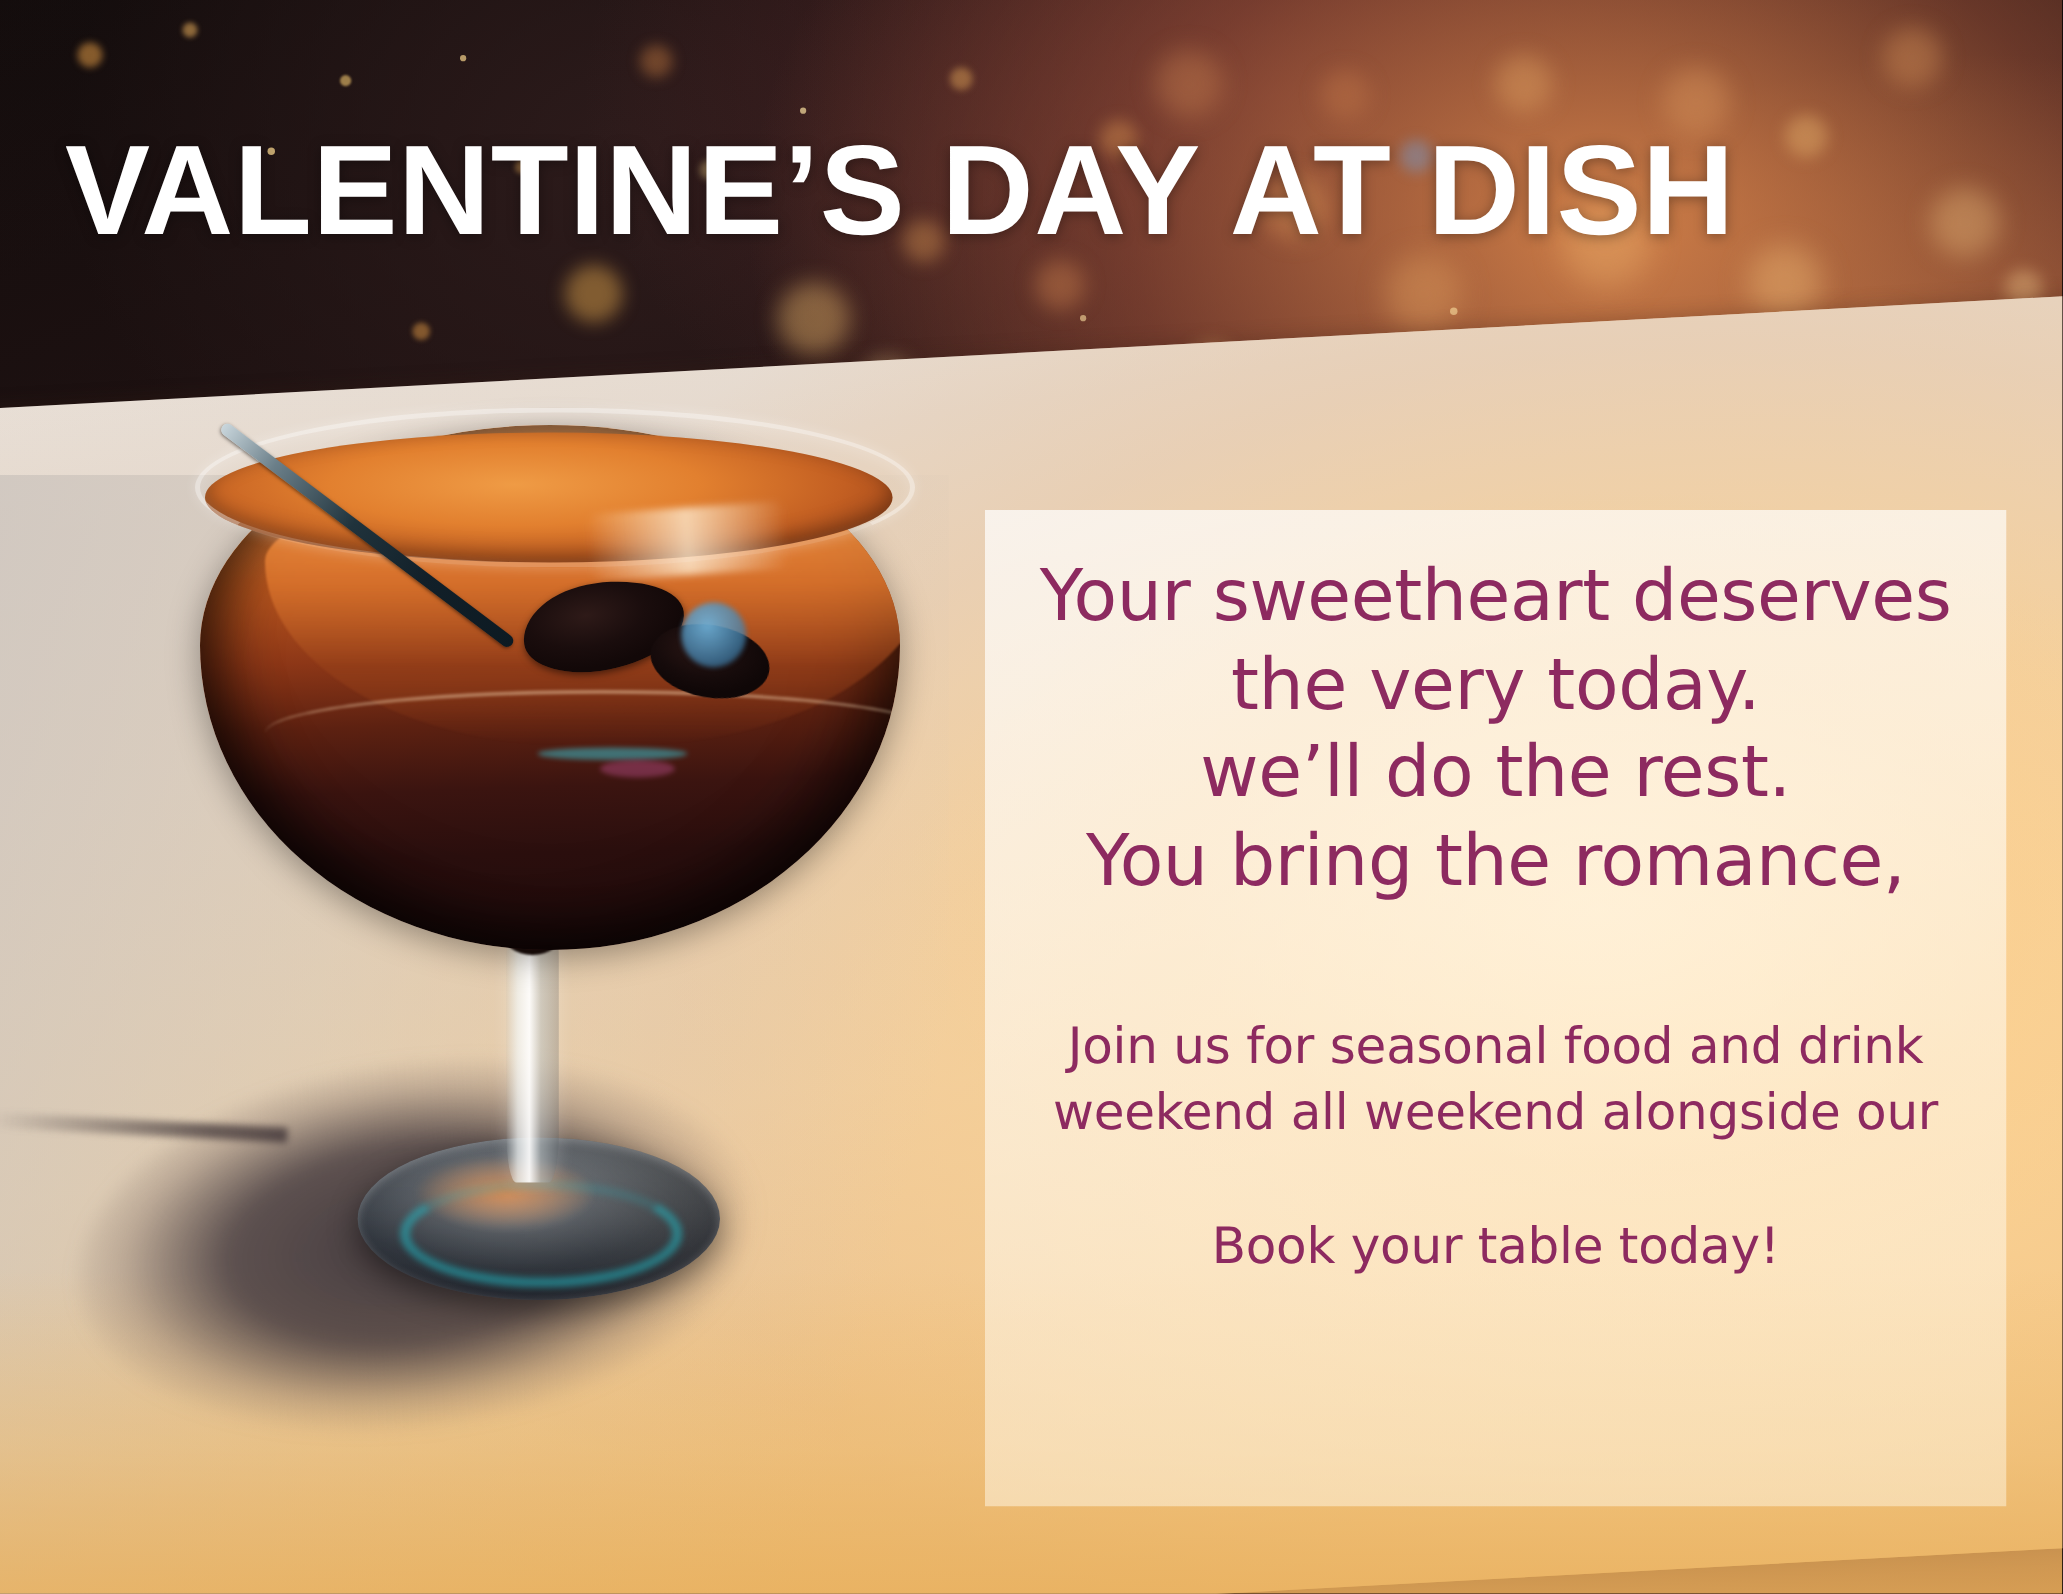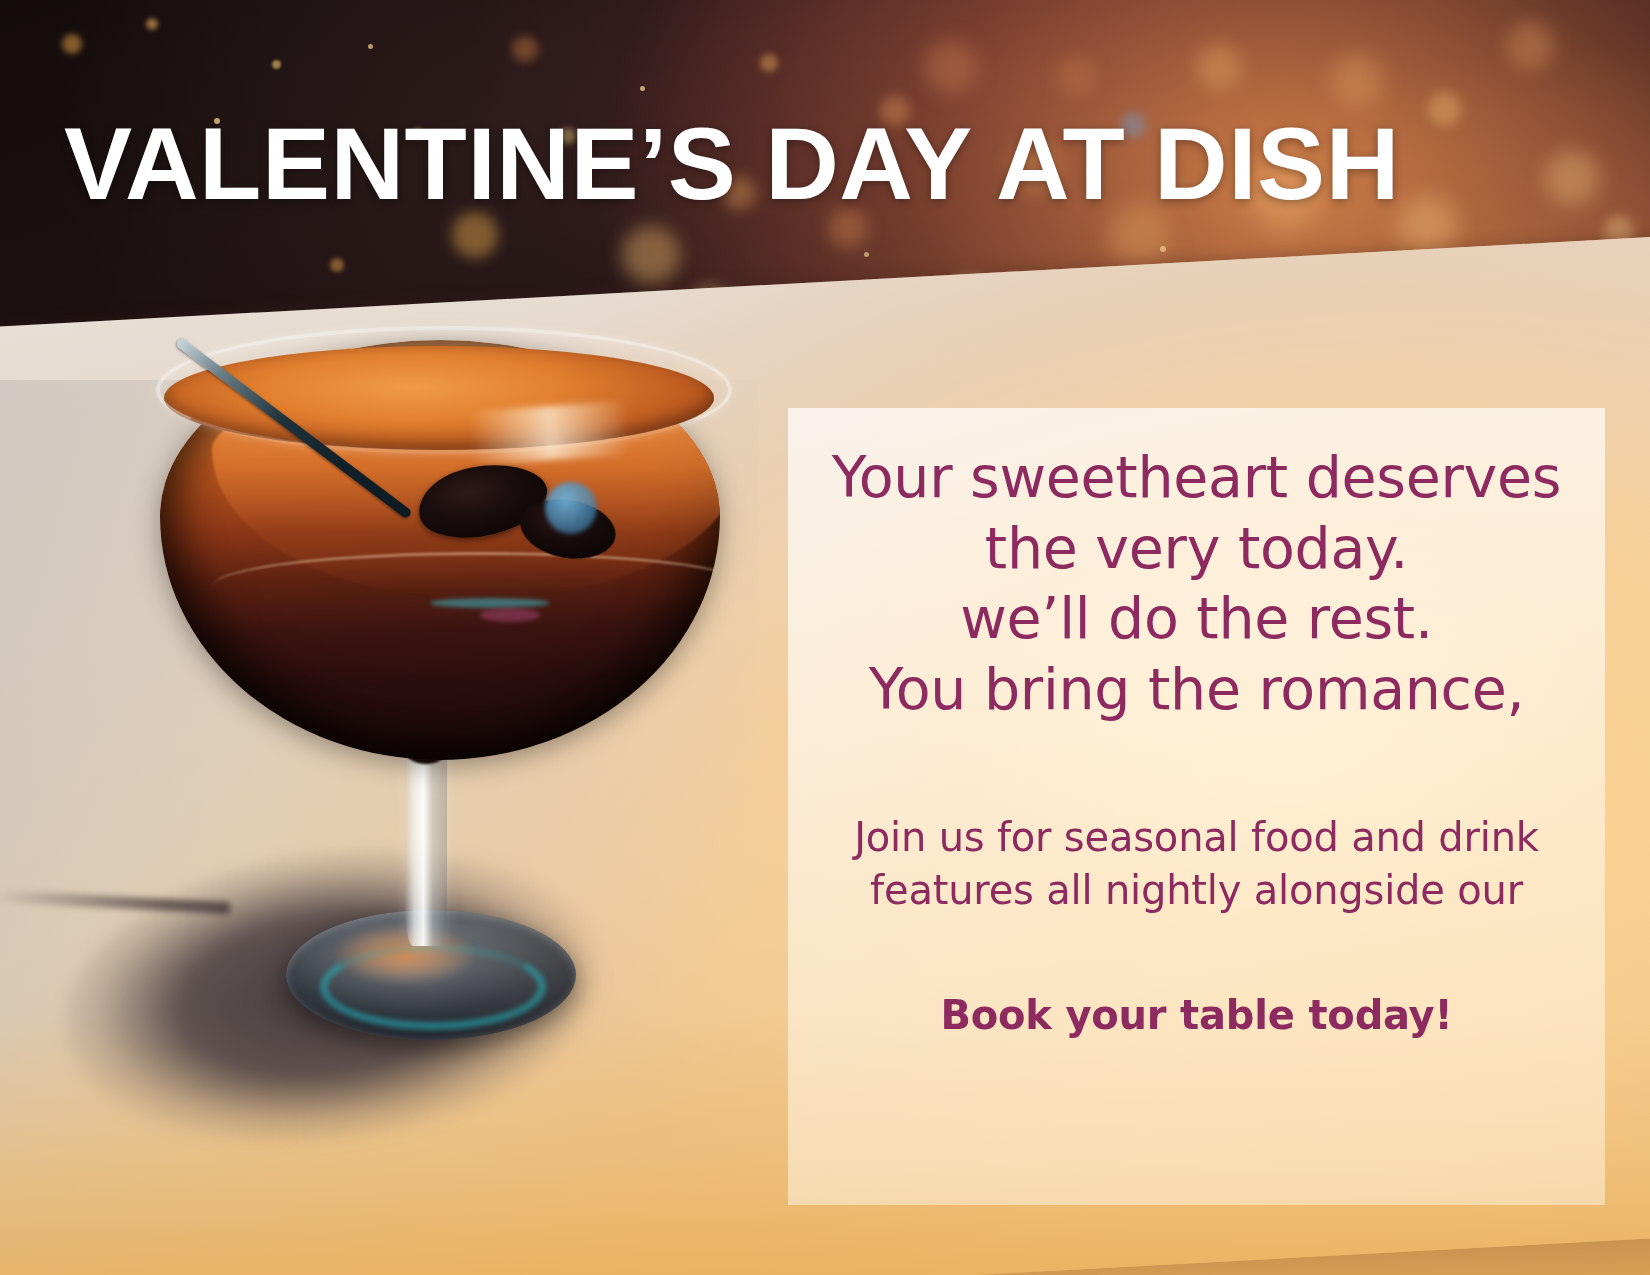--- a/index.html
+++ b/index.html
@@ -295,21 +295,21 @@
     background: radial-gradient(ellipse at 50% 50%, rgba(224,128,54,0.75), rgba(180,80,36,0.0) 75%);
     filter: blur(3px);
   }
 
   
   .title {
     position: absolute;
     left: 48px;
     top: 96px;
     width: 1560px;
-    margin: 16px;
+    margin: 4px;
     color: #ffffff;
     font-family: "Liberation Sans", sans-serif;
     font-weight: 700;
     font-size: 102px;
     line-height: 1.02;
     letter-spacing: 0.5px;
     white-space: nowrap;
     transform: scaleX(1.0);
     transform-origin: left center;
     text-shadow: 0 2px 10px rgba(0,0,0,0.35);
@@ -339,24 +339,24 @@
   .lede .blk { display: block; }
   .body-copy {
     margin: 86px 0 0 0;
     font-size: 40px;
     line-height: 1.33;
     font-weight: 400;
     letter-spacing: -0.2px;
   }
   .body-copy .blk { display: block; }
   .cta {
-    margin: 72px 0 0 0;
+    margin: 54px 0 0 0;
     font-size: 40px;
     line-height: 1.3;
-    font-weight: 700;
+    font-weight: 400;
     letter-spacing: -0.2px;
   }
 </style>
 </head>
 <body>
 
 <div class="poster">
 
   <div class="bg-base"></div>
 
@@ -453,19 +453,19 @@
 
     <p class="lede">
       <span class="blk">Your sweetheart deserves</span>
       <span class="blk">the very today.</span>
       <span class="blk">we’ll do the rest.</span>
       <span class="blk">You bring the romance,</span>
     </p>
 
     <p class="body-copy">
       <span class="blk">Join us for seasonal food and drink</span>
-      <span class="blk">features all nightly alongside our</span>
+      <span class="blk">weekend all weekend alongside our</span>
     </p>
 
     <p class="cta">Book your table today!</p>
   </div>
 
 </div>
 
 </body></html>

